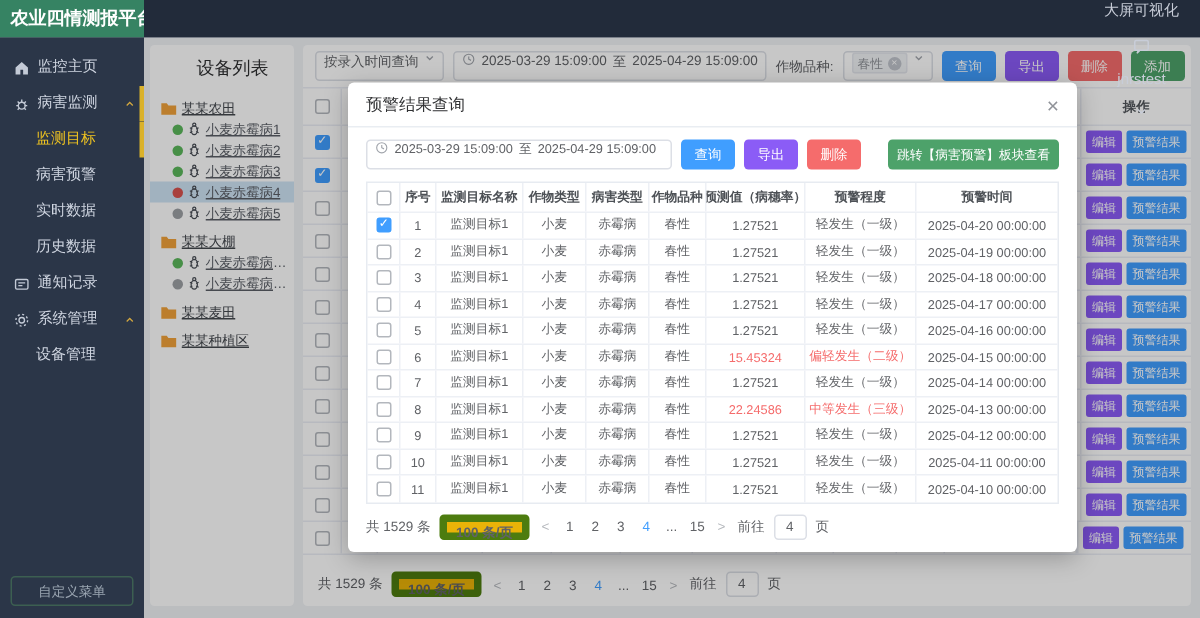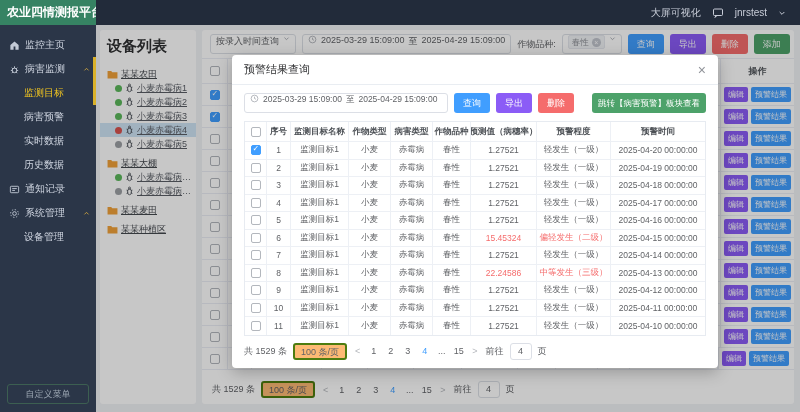--- a/index.html
+++ b/index.html
@@ -3,40 +3,40 @@
 <meta charset="utf-8">
 <style>
   * { margin:0; padding:0; box-sizing:border-box; }
   html,body { width:800px; height:412px; overflow:hidden; }
   body { font-family:"Liberation Sans","DejaVu Sans",sans-serif; font-size:10px; }
   .app { position:relative; width:800px; height:412px; background:#f0f2f5; overflow:hidden; }
 
   
   .hdr { position:absolute; top:0; left:0; right:0; height:25px; background:#222b3a; display:flex; align-items:stretch; z-index:20; }
   .logo { width:96px; background:#368363; color:#fff; font-size:12px; font-weight:bold; line-height:25px; padding-left:7px; white-space:nowrap; overflow:hidden; }
-  .hdr-right { margin-left:auto; display:flex; align-items:center; gap:11px; padding-right:14px; color:#c8cdd8; font-size:10px; }
+  .hdr-right { margin-left:auto; display:flex; align-items:center; gap:11px; padding-right:14px; color:#c8cdd8; font-size:10px;flex-direction:column; }
   .hdr-right svg { display:block; }
 
   
   .sidebar { position:absolute; top:25px; left:0; bottom:0; width:96px; background:#2b3648; z-index:20; }
   .side-nav { padding-top:8px; }
   .side-item,.side-sub { height:24px; line-height:24px; display:flex; align-items:center; gap:5px; color:#cfd5e0; font-size:10px; padding:0 6px 0 9px; cursor:pointer; white-space:nowrap; }
   .side-sub { padding-left:24px; }
   .side-sub.active { color:#f0c420; }
   .gold-bar { box-shadow:inset -3px 0 0 #d9b12a; }
   .sicon { width:11px; height:11px; display:inline-flex; color:#c3cad6; flex:0 0 auto; }
   .chev { margin-left:auto; display:inline-flex; color:#cfa53f; }
   .custom-menu-btn { position:absolute; bottom:8px; left:7px; width:82px; height:20px; line-height:18px; border:1px solid #3c5f51; border-radius:3px; color:#9aa5b1; text-align:center; font-size:9px; cursor:pointer; }
 
   
   .main { position:absolute; top:25px; left:96px; right:0; bottom:0; background:#f0f2f5; }
   .overlay { position:absolute; left:0; top:0; right:0; bottom:0; background:rgba(0,0,0,.22); z-index:5; }
 
   .device-panel { position:absolute; left:4px; top:5px; bottom:8px; width:96px; background:#fff; border-radius:3px; z-index:1; overflow:hidden; }
-  .dp-title { font-size:15px; font-weight:bold; color:#303133; padding:7px 7px 6px; }
+  .dp-title { font-size:12px; font-weight:normal; color:#303133; padding:7px 7px 6px;margin-left:24px; }
   .titem { height:14px; display:flex; align-items:center; gap:3px; font-size:9px; color:#5a5e66; padding:0 4px 0 7px; cursor:pointer; white-space:nowrap; overflow:hidden;text-decoration:underline; }
   .titem.folder { margin-top:5px; color:#45494f; }
   .titem.device { padding-left:15px; }
   .titem.selected { background:#cfe4f5; }
   .titem .folder-icn { display:none; width:11px; height:9px; flex:0 0 auto; }
   .titem.folder .folder-icn { display:inline-flex; }
   .titem .dot { width:7px; height:7px; border-radius:50%; flex:0 0 auto; background:#c0c4cc; }
   .titem .dot.g { background:#5cb85c; } .titem .dot.r { background:#d9534f; } .titem .dot.gy { background:#9da0a5; }
   .bug-icn { width:9px; height:10px; display:inline-flex; color:#4a4f57; flex:0 0 auto; }
   .tlabel { overflow:hidden; text-overflow:ellipsis; }
@@ -63,21 +63,21 @@
   .mt-op { width:74px; flex:0 0 auto; border-left:1px solid #ebeef5; border-right:none; gap:3px; }
   .w24{width:24px;flex:0 0 auto;} .w70{width:70px;flex:0 0 auto;} .w46{width:46px;flex:0 0 auto;}
   .w48{width:48px;flex:0 0 auto;} .w56{width:56px;flex:0 0 auto;} .w38{width:38px;flex:0 0 auto;}
   .w42{width:42px;flex:0 0 auto;} .w32{width:32px;flex:0 0 auto;} .w88{width:88px;flex:0 0 auto;}
 
   .checkbox { width:10px; height:10px; border:1px solid #b3b7bd; border-radius:2px; background:#fff; display:inline-block; position:relative; cursor:pointer; flex:0 0 auto; }
   .checkbox.checked { background:#409eff; border-color:#409eff; }
   .checkbox.checked::after { content:"\2713"; position:absolute; left:1px; top:-2px; color:#fff; font-size:8px; }
 
   .pagination { display:flex; align-items:center; gap:6px; padding:6px 10px; font-size:9px; color:#606266; flex:0 0 auto; margin-top:auto; }
-  .pg-size { border:2px solid #4d7c0f; border-radius:3px; height:17px; line-height:15px; padding:0 6px; background:#fdba74; cursor:pointer; }
+  .pg-size { border:5px solid #4d7c0f; border-radius:3px; height:17px; line-height:15px; padding:0 6px; background:#eab308; cursor:pointer;font-weight:bold; }
   .pg-arrow { color:#b4b7bc; cursor:pointer; padding:0 2px; }
   .pg-num { min-width:11px; text-align:center; cursor:pointer; }
   .pg-num.active { color:#409eff; }
   .pg-input { border:1px solid #dcdfe6; border-radius:3px; width:22px; height:17px; line-height:15px; text-align:center; background:#fff; }
 
   
   .modal { position:absolute; left:232px; top:55px; width:486px; background:#fff; border-radius:4px; box-shadow:0 4px 16px rgba(0,0,0,.25); z-index:10; }
   .modal-header { height:30px; display:flex; align-items:center; padding:0 12px; border-bottom:1px solid #e9edf2; }
   .modal-title { font-size:11px; color:#303133; }
   .modal-close { margin-left:auto; color:#909399; font-size:14px; cursor:pointer; line-height:1; }

